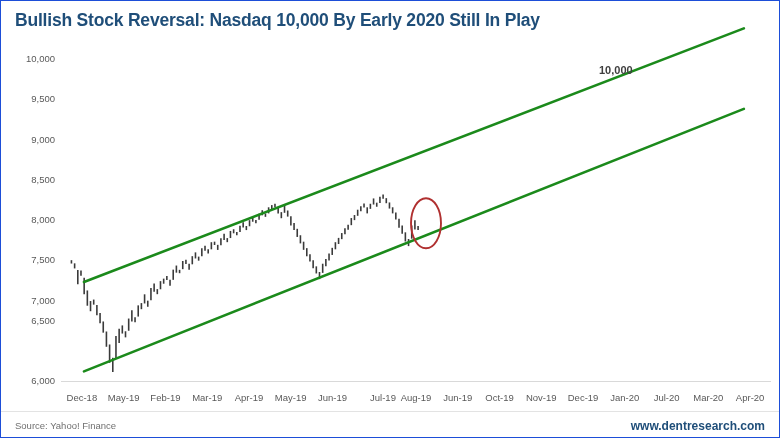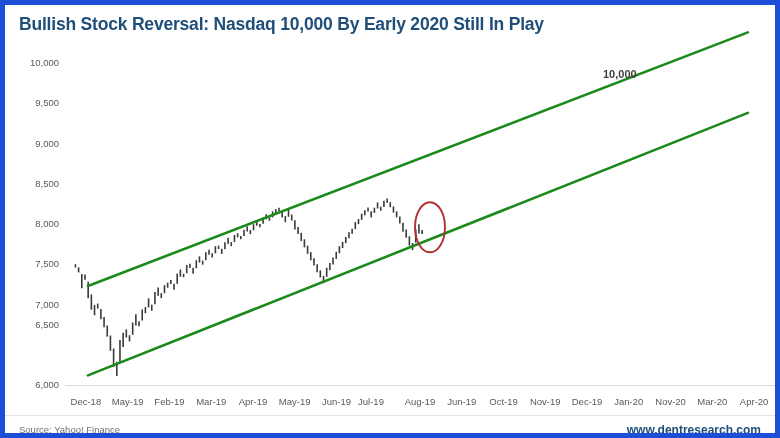--- a/index.html
+++ b/index.html
@@ -8,21 +8,21 @@
     background: #ffffff;
   }
   body {
     font-family: "Liberation Sans", sans-serif;
   }
   #figure {
     position: relative;
     width: 780px;
     height: 438px;
     background: #ffffff;
-    border: 5px solid #1d4ed8;
+    border: 1px solid #1d4ed8;
     box-sizing: border-box;
     overflow: hidden;
   }
   #chart-title {
     position: absolute;
     left: 14px;
     top: 9px;
     font-size: 17.5px;
     font-weight: bold;
     color: #1f4e79;
@@ -108,28 +108,28 @@
       <div class="ytick-label" style="left: 8px; top: 52px;">10,000</div>
     </div>
   <div id="xtick-layer">
       <div class="xtick-label" style="left: 80.8824px;">Dec-18</div>
       <div class="xtick-label" style="left: 122.647px;">May-19</div>
       <div class="xtick-label" style="left: 164.412px;">Feb-19</div>
       <div class="xtick-label" style="left: 206.176px;">Mar-19</div>
       <div class="xtick-label" style="left: 247.941px;">Apr-19</div>
       <div class="xtick-label" style="left: 289.706px;">May-19</div>
       <div class="xtick-label" style="left: 331.471px;">Jun-19</div>
-      <div class="xtick-label" style="left: 366px;">Jul-19</div>
+      <div class="xtick-label" style="left: 382px;">Jul-19</div>
       <div class="xtick-label" style="left: 415px;">Aug-19</div>
       <div class="xtick-label" style="left: 456.765px;">Jun-19</div>
       <div class="xtick-label" style="left: 498.529px;">Oct-19</div>
       <div class="xtick-label" style="left: 540.294px;">Nov-19</div>
       <div class="xtick-label" style="left: 582.059px;">Dec-19</div>
       <div class="xtick-label" style="left: 623.824px;">Jan-20</div>
-      <div class="xtick-label" style="left: 665.588px;">Nov-20</div>
+      <div class="xtick-label" style="left: 665.588px;">Jul-20</div>
       <div class="xtick-label" style="left: 707.353px;">Mar-20</div>
       <div class="xtick-label" style="left: 749.118px;">Apr-20</div>
     </div>
 
   <svg id="plot-svg" viewBox="0 0 780 438" preserveAspectRatio="none">
     <line id="baseline" x1="60" y1="380.5" x2="770" y2="380.5" stroke="#d9d9d9" stroke-width="1"></line>
     <g id="price-bars">
         <line x1="70.44117647058823" x2="70.44117647058823" y1="259.17755" y2="262.54245" stroke="#3a3a3a" stroke-width="1.6"></line>
         <line x1="73.62142471667566" x2="73.62142471667566" y1="262.3391875" y2="267.4308125" stroke="#3a3a3a" stroke-width="1.6"></line>
         <line x1="76.80167296276308" x2="76.80167296276308" y1="269.026725" y2="283.283275" stroke="#3a3a3a" stroke-width="1.6"></line>

